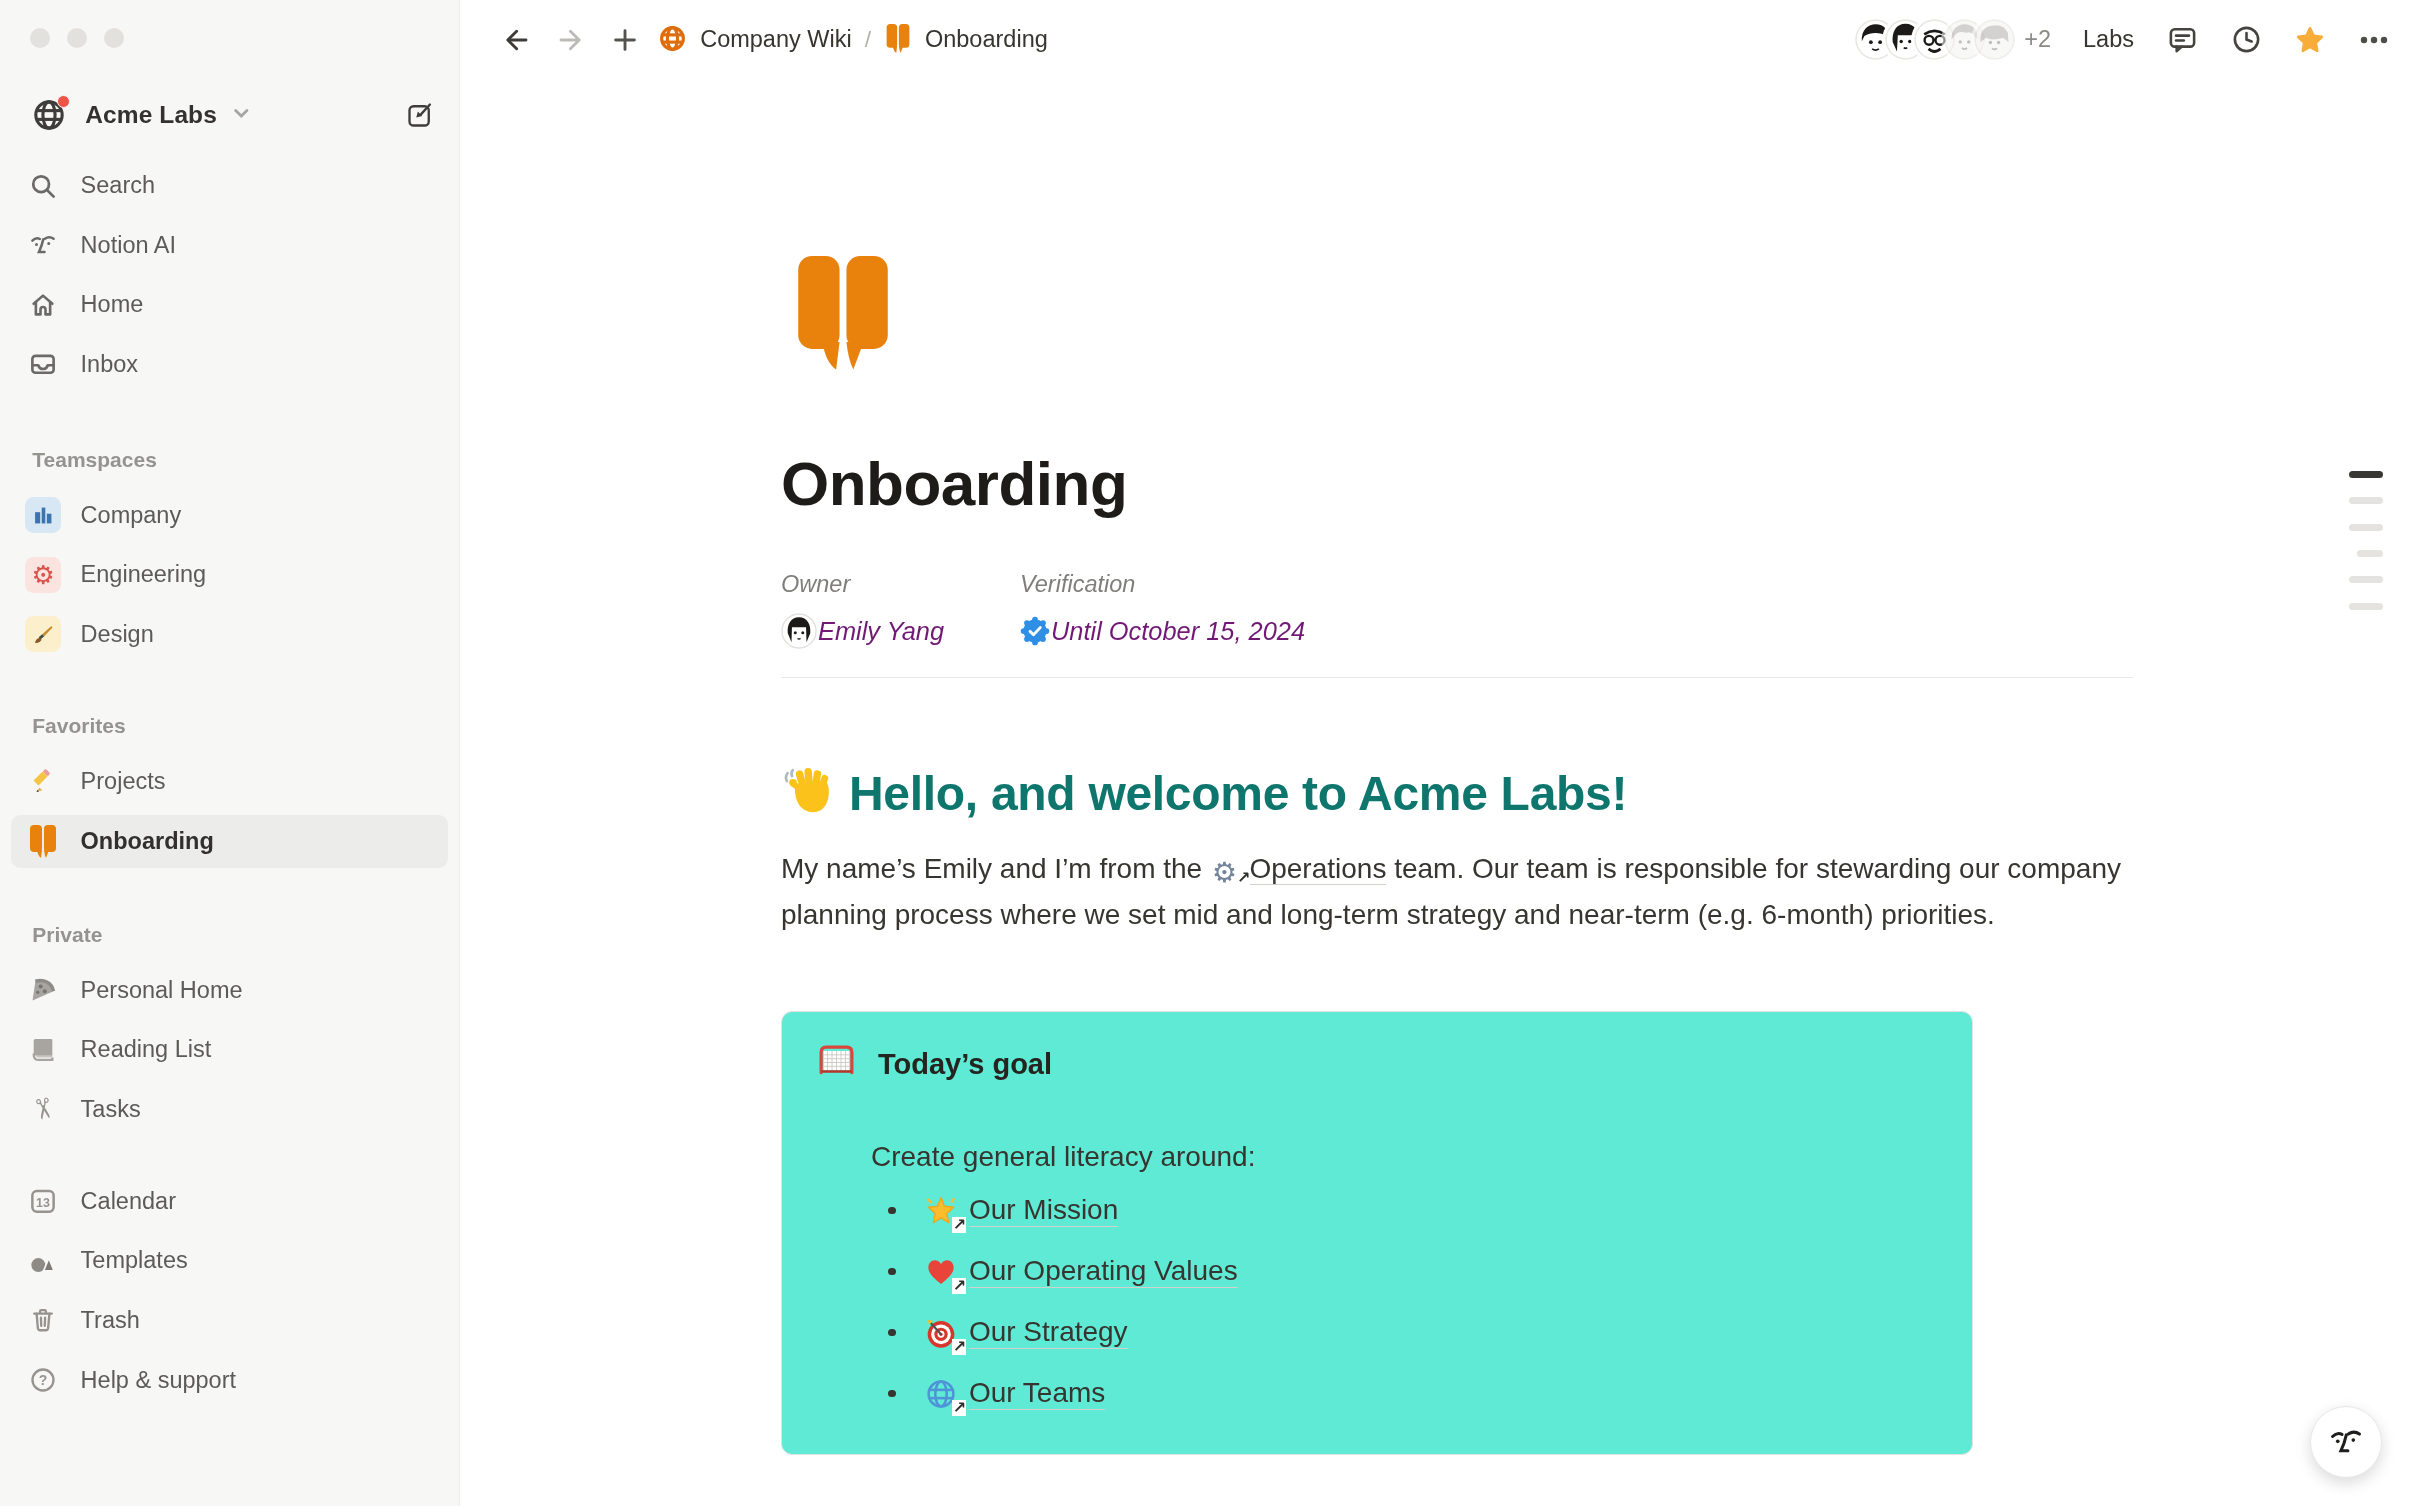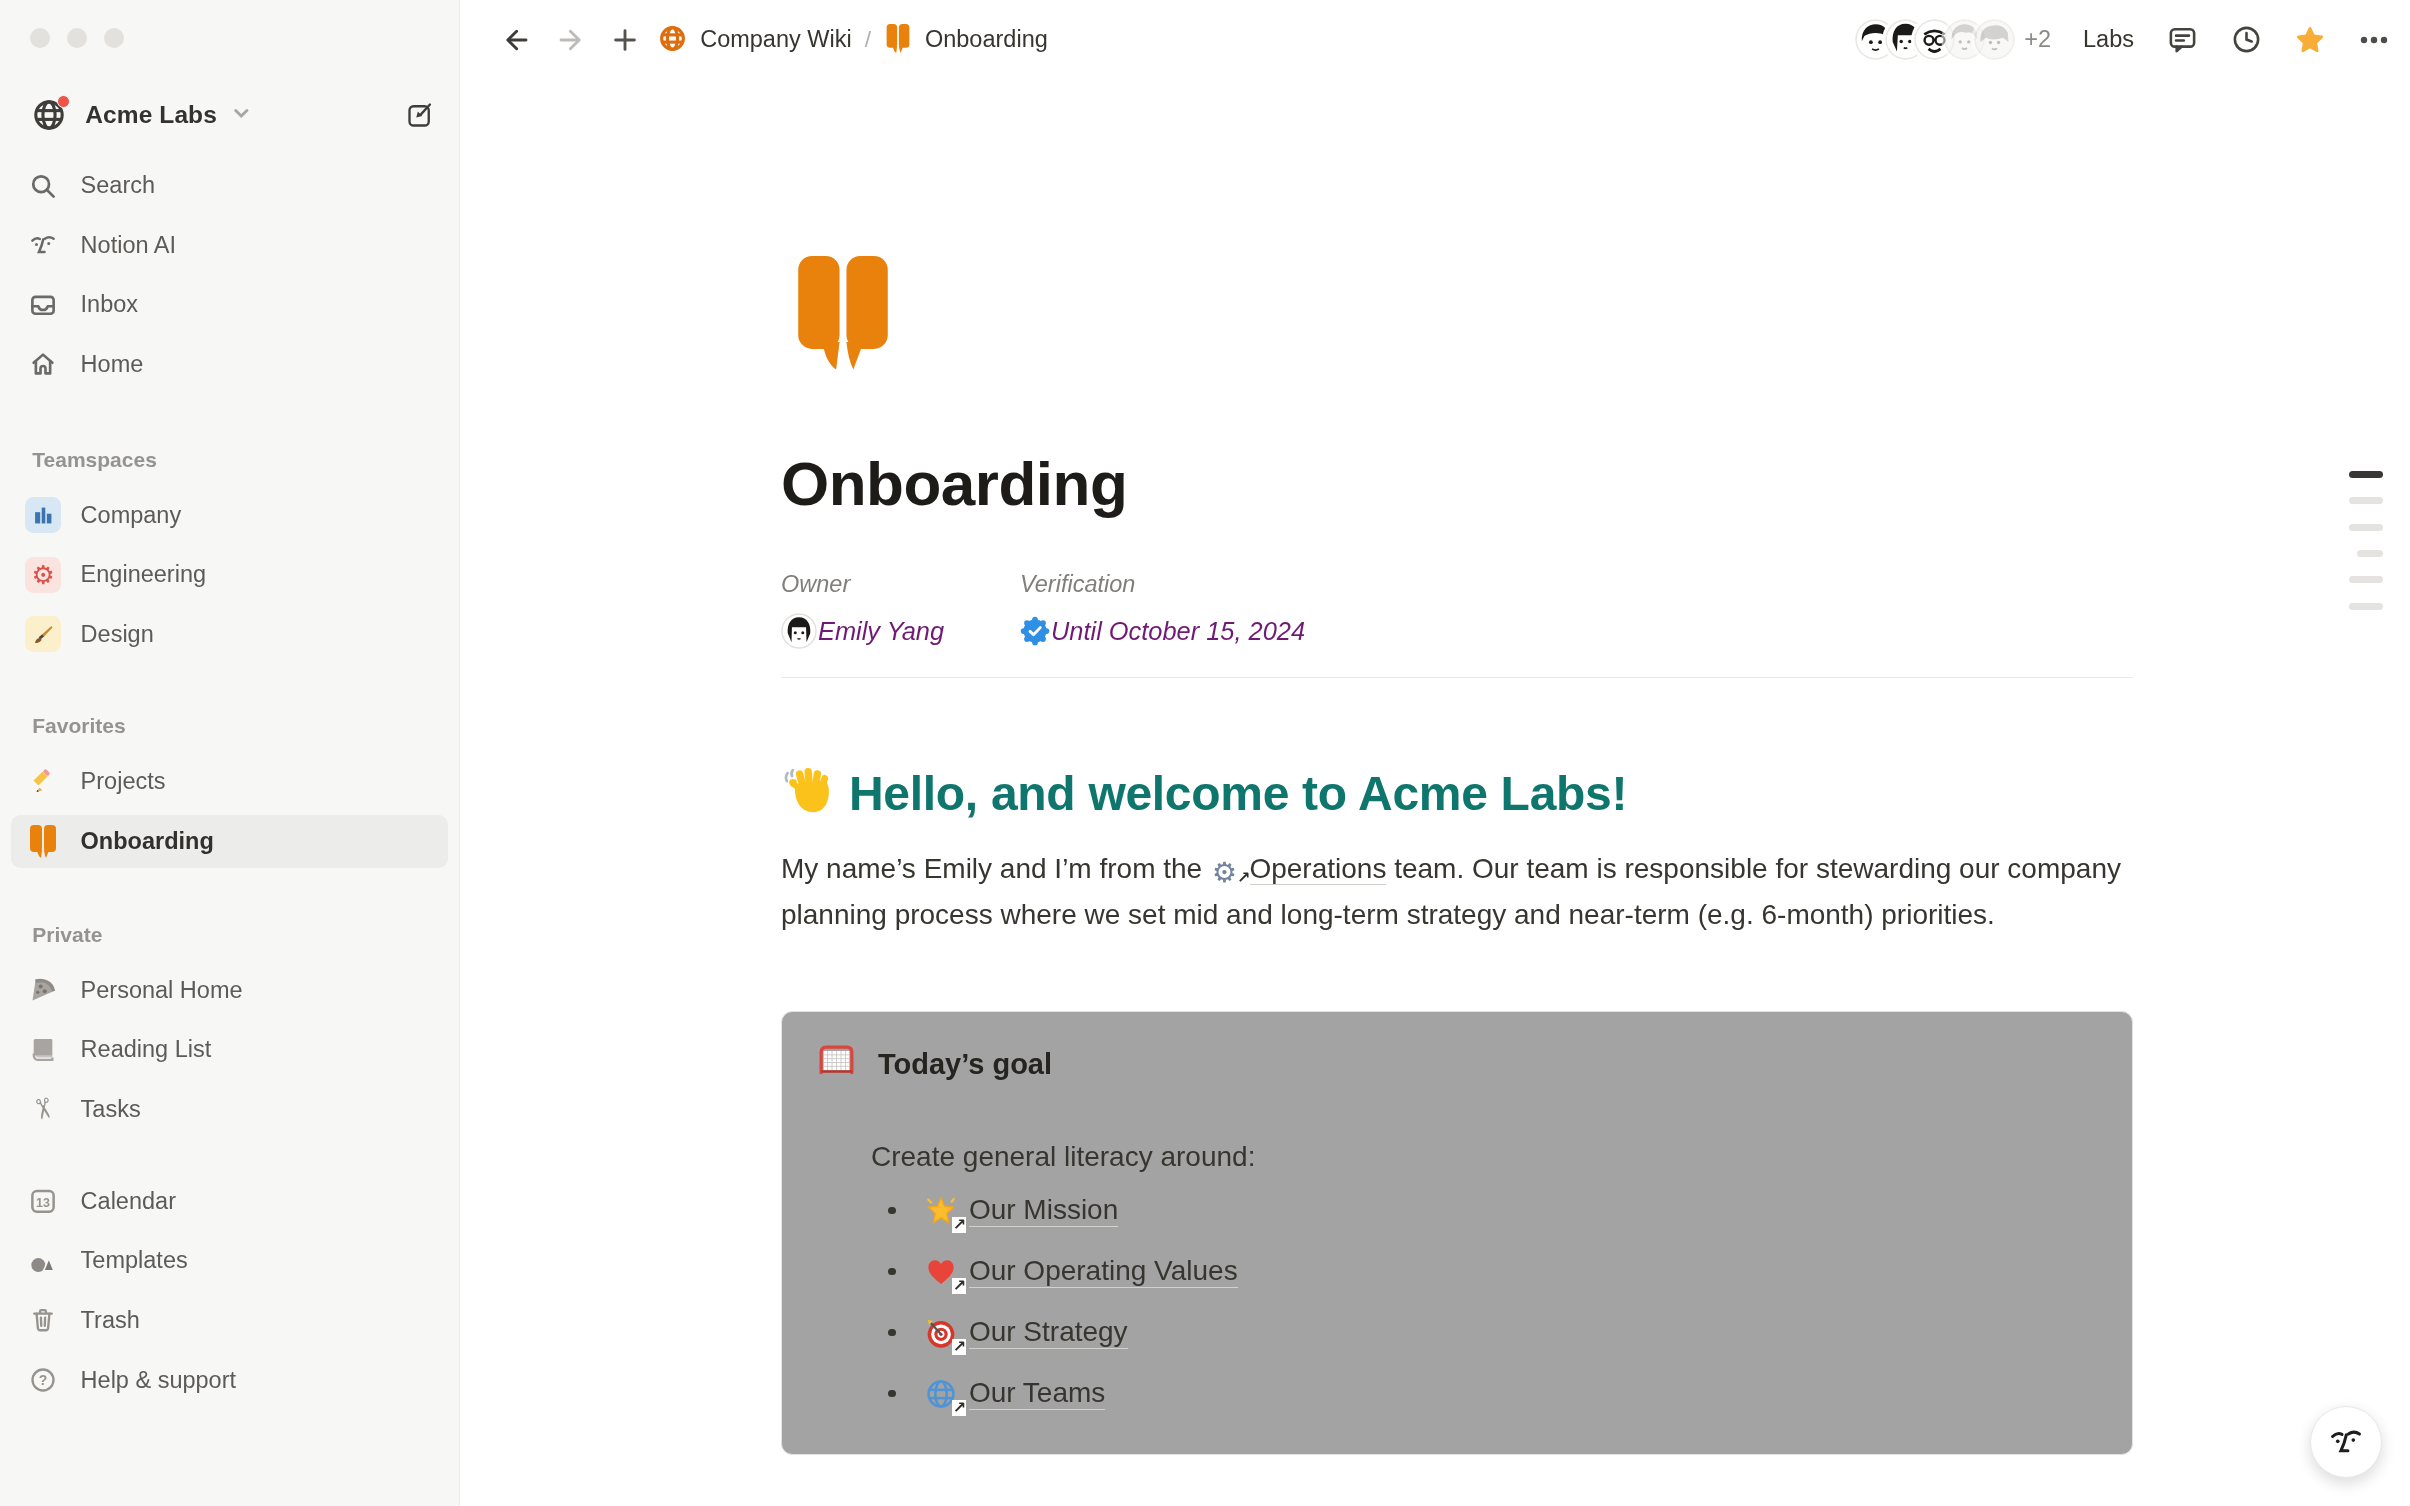--- a/index.html
+++ b/index.html
@@ -81,22 +81,22 @@
   .h2txt { font-size:48px; font-weight:700; color:#0f766e; letter-spacing:-0.3px; }
   .para { margin-top:24.5px; font-size:28px; line-height:46px; color:#37352f; width:1352px; }
   .plink { color:#37352f; font-weight:500; text-decoration:none;
     border-bottom:1.9px solid #d3d1cc; padding-bottom:0.9px; cursor:pointer; }
   .inline-ic { position:relative; display:inline-block; width:32px; height:32px;
     vertical-align:-4.7px; margin:0 5.6px 0 1.9px; }
   .gear-inline { font-family:"DejaVu Sans",sans-serif; font-size:28px; color:#73849b; line-height:32px; }
   .link-arrow { position:absolute; right:-6.6px; bottom:-3.8px; font-family:"DejaVu Sans",sans-serif;
     font-size:16px; font-weight:700; color:#2f2e2b; background:#fff; line-height:1;
     padding-left:0.9px; }
-  .goal-card { margin-top:73px; width:1352px; height:444px; border:0.9px solid #e4e3e0;
-    border-radius:11.3px; background:#a3a3a3; padding:32px 20px 0 34px; }
+  .goal-card { margin-top:73px; width:1192px; height:444px; border:0.9px solid #e4e3e0;
+    border-radius:11.3px; background:#5eead4; padding:32px 20px 0 34px; }
   .gc-head { display:flex; align-items:center; gap:21px; height:41px; }
   .gc-title { font-size:29px; font-weight:700; color:#25241f; }
   .gc-intro { margin-top:56px; margin-left:55px; font-size:28px; color:#37352f; }
   .gc-list { list-style:none; margin-top:7.5px; }
   .gc-list li { height:61px; display:flex; align-items:center; padding-left:72px; }
   .gc-dot { width:7.5px; height:7.5px; border-radius:50%; background:#37352f;
     margin-right:26px; flex:0 0 7.5px; }
   .gc-ic { position:relative; width:38px; height:38px; display:flex; align-items:center;
     justify-content:center; margin-right:9.4px; }
   .gc-link { font-size:28px; }
@@ -164,34 +164,34 @@
             <circle cx="6.8" cy="11.6" r="1.2" fill="#6b6a67" stroke="none"></circle>
             <circle cx="16.6" cy="10.8" r="1.2" fill="#6b6a67" stroke="none"></circle>
             <path d="M12.2 7.5 Q11 13 8.8 17.5 L13.2 17.5"></path>
           </svg>
         </span>
         <span class="lbl">Notion AI</span>
       </div>
       <div class="srow">
         <span class="ic">
           <svg viewBox="0 0 24 24" width="30" height="30" fill="none" stroke="#6b6a67" stroke-width="2.1" stroke-linecap="round" stroke-linejoin="round">
+            <path d="M4.5 11 L12 4.5 L19.5 11"></path>
+              <path d="M6.3 9.8 V19.5 H10 V15.6 A2 2 0 0 1 14 15.6 V19.5 H17.7 V9.8"></path>
+          </svg>
+        </span>
+        <span class="lbl">Home</span>
+      </div>
+      <div class="srow">
+        <span class="ic">
+          <svg viewBox="0 0 24 24" width="30" height="30" fill="none" stroke="#6b6a67" stroke-width="2.1" stroke-linecap="round" stroke-linejoin="round">
             <rect x="3.5" y="5.5" width="17" height="13.5" rx="2.5"></rect>
             <path d="M3.5 13 H8.2 C8.8 15 10.2 16 12 16 C13.8 16 15.2 15 15.8 13 H20.5"></path>
           </svg>
         </span>
         <span class="lbl">Inbox</span>
-      </div>
-      <div class="srow">
-        <span class="ic">
-          <svg viewBox="0 0 24 24" width="30" height="30" fill="none" stroke="#6b6a67" stroke-width="2.1" stroke-linecap="round" stroke-linejoin="round">
-            <path d="M4.5 11 L12 4.5 L19.5 11"></path>
-              <path d="M6.3 9.8 V19.5 H10 V15.6 A2 2 0 0 1 14 15.6 V19.5 H17.7 V9.8"></path>
-          </svg>
-        </span>
-        <span class="lbl">Home</span>
       </div>
     </div>
 
     <div class="section-h team">Teamspaces</div>
     <div class="srow">
       <span class="ic">
         <span class="chip blue">
           <svg viewBox="0 0 24 24" width="24.5" height="24.5" fill="#3b74ae">
             <rect x="4" y="9" width="5" height="11"></rect>
               <rect x="10.5" y="4.5" width="3.5" height="15.5"></rect>

